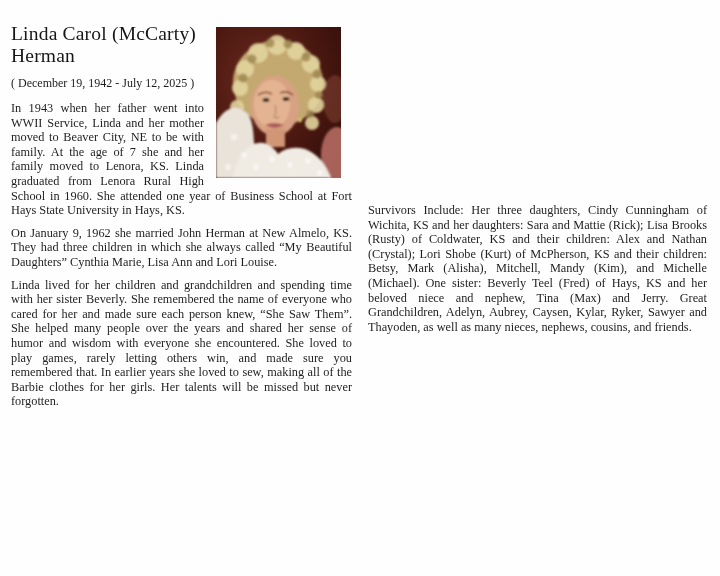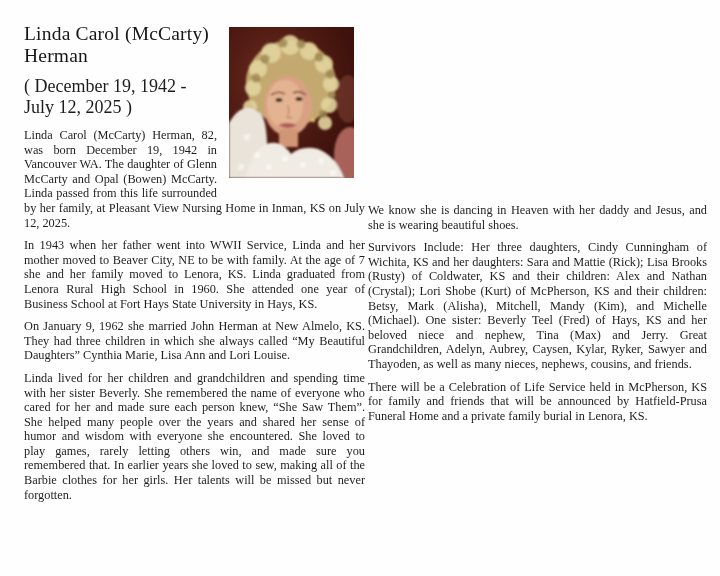--- a/index.html
+++ b/index.html
@@ -11,21 +11,21 @@
     position: relative;
     width: 720px;
     height: 576px;
     background: #fefefe;
     font-family: "Liberation Serif", "DejaVu Serif", serif;
     color: #1d1d1d;
     overflow: hidden;
   }
   .col-left {
     position: absolute;
-    left: 24px;
+    left: 11px;
     top: 23px;
     width: 341px;
   }
   .col-right {
     position: absolute;
     left: 368px;
     top: 203px;
     width: 339px;
   }
   .photo-frame {
@@ -37,21 +37,21 @@
   .photo-frame svg { display: block; }
   h1.name {
     font-size: 19.5px;
     font-weight: 400;
     line-height: 22px;
     margin: 0 0 9px 0;
     letter-spacing: 0.2px;
     color: #161616;
   }
   p.dates {
-    font-size: 18px;
+    font-size: 12px;
     margin: 0 0 10px 0;
     color: #1c1c1c;
   }
   p.body {
     font-size: 12.3px;
     line-height: 14.6px;
     text-align: justify;
     margin: 0 0 8px 0;
     color: #1e1e1e;
   }
@@ -134,25 +134,22 @@
             <circle cx="104" cy="146" r="3"></circle>
               <circle cx="12" cy="140" r="3"></circle>
           </g>
         </g>
       </svg>
     </div>
 
     <h1 class="name">Linda Carol (McCarty) Herman</h1>
     <p class="dates">( December 19, 1942 - July 12, 2025 )</p>
 
-    <p class="body">Linda Carol (McCarty) Herman, 82, was born December 19, 1942 in Vancouver WA. The daughter of Glenn McCarty and Opal (Bowen) McCarty. Linda passed from this life surrounded by her family, at Pleasant View Nursing Home in Inman, KS on July 12, 2025.</p>
     <p class="body">In 1943 when her father went into WWII Service, Linda and her mother moved to Beaver City, NE to be with family. At the age of 7 she and her family moved to Lenora, KS. Linda graduated from Lenora Rural High School in 1960. She attended one year of Business School at Fort Hays State University in Hays, KS.</p>
     <p class="body">On January 9, 1962 she married John Herman at New Almelo, KS. They had three children in which she always called “My Beautiful Daughters” Cynthia Marie, Lisa Ann and Lori Louise.</p>
     <p class="body">Linda lived for her children and grandchildren and spending time with her sister Beverly. She remembered the name of everyone who cared for her and made sure each person knew, “She Saw Them”. She helped many people over the years and shared her sense of humor and wisdom with everyone she encountered. She loved to play games, rarely letting others win, and made sure you remembered that. In earlier years she loved to sew, making all of the Barbie clothes for her girls. Her talents will be missed but never forgotten.</p>
   </div>
 
   <div class="col-right">
-    <p class="body">We know she is dancing in Heaven with her daddy and Jesus, and she is wearing beautiful shoes.</p>
     <p class="body">Survivors Include: Her three daughters, Cindy Cunningham of Wichita, KS and her daughters: Sara and Mattie (Rick); Lisa Brooks (Rusty) of Coldwater, KS and their children: Alex and Nathan (Crystal); Lori Shobe (Kurt) of McPherson, KS and their children: Betsy, Mark (Alisha), Mitchell, Mandy (Kim), and Michelle (Michael). One sister: Beverly Teel (Fred) of Hays, KS and her beloved niece and nephew, Tina (Max) and Jerry. Great Grandchildren, Adelyn, Aubrey, Caysen, Kylar, Ryker, Sawyer and Thayoden, as well as many nieces, nephews, cousins, and friends.</p>
-    <p class="body">There will be a Celebration of Life Service held in McPherson, KS for family and friends that will be announced by Hatfield-Prusa Funeral Home and a private family burial in Lenora, KS.</p>
   </div>
 
 </div>
 
 </body></html>

